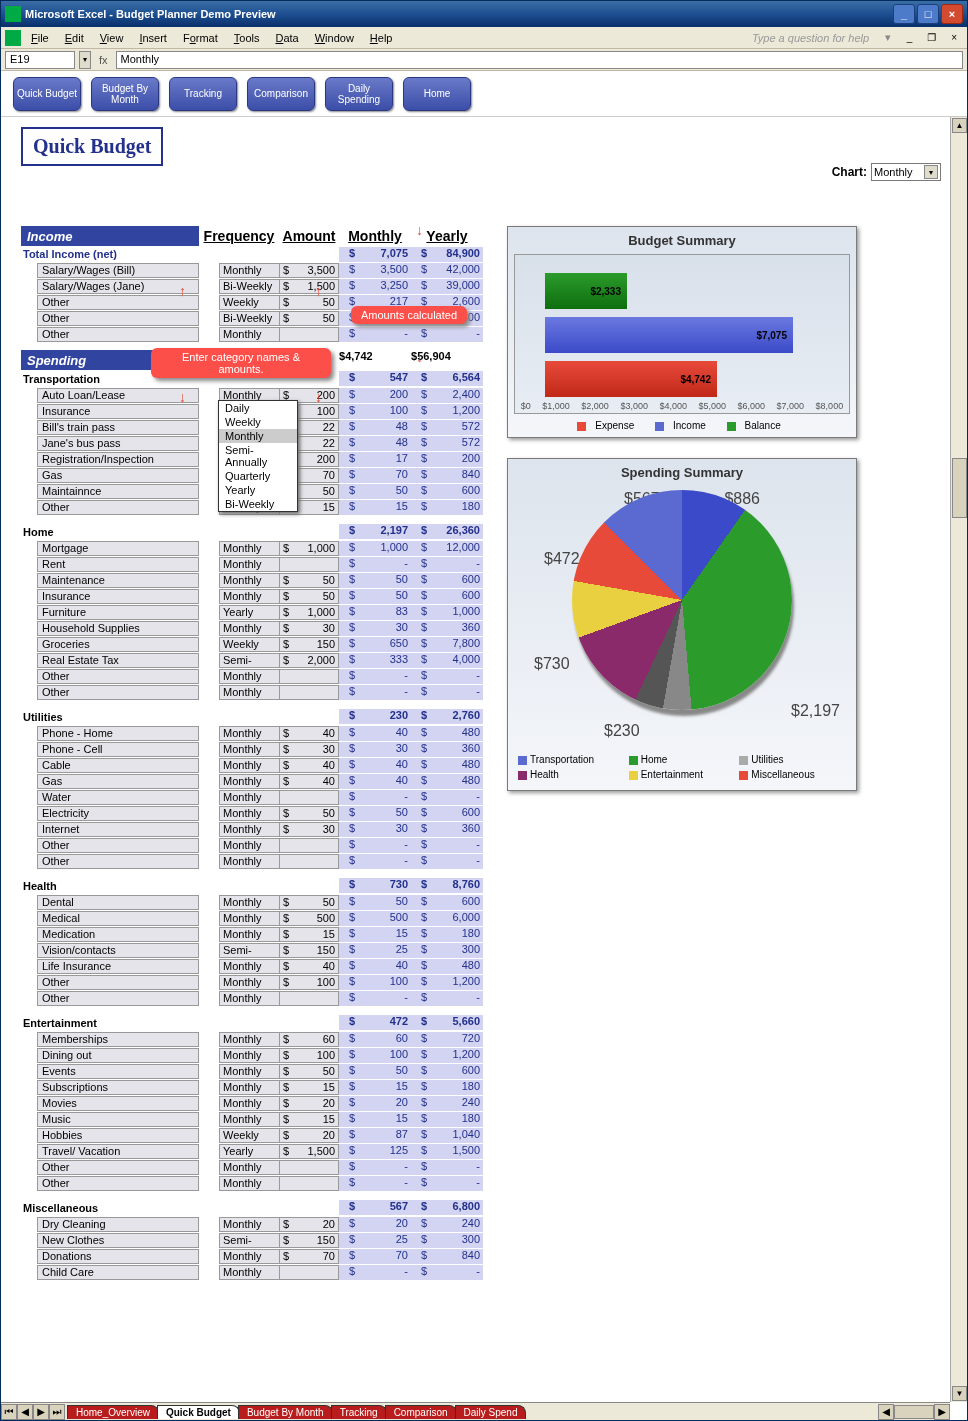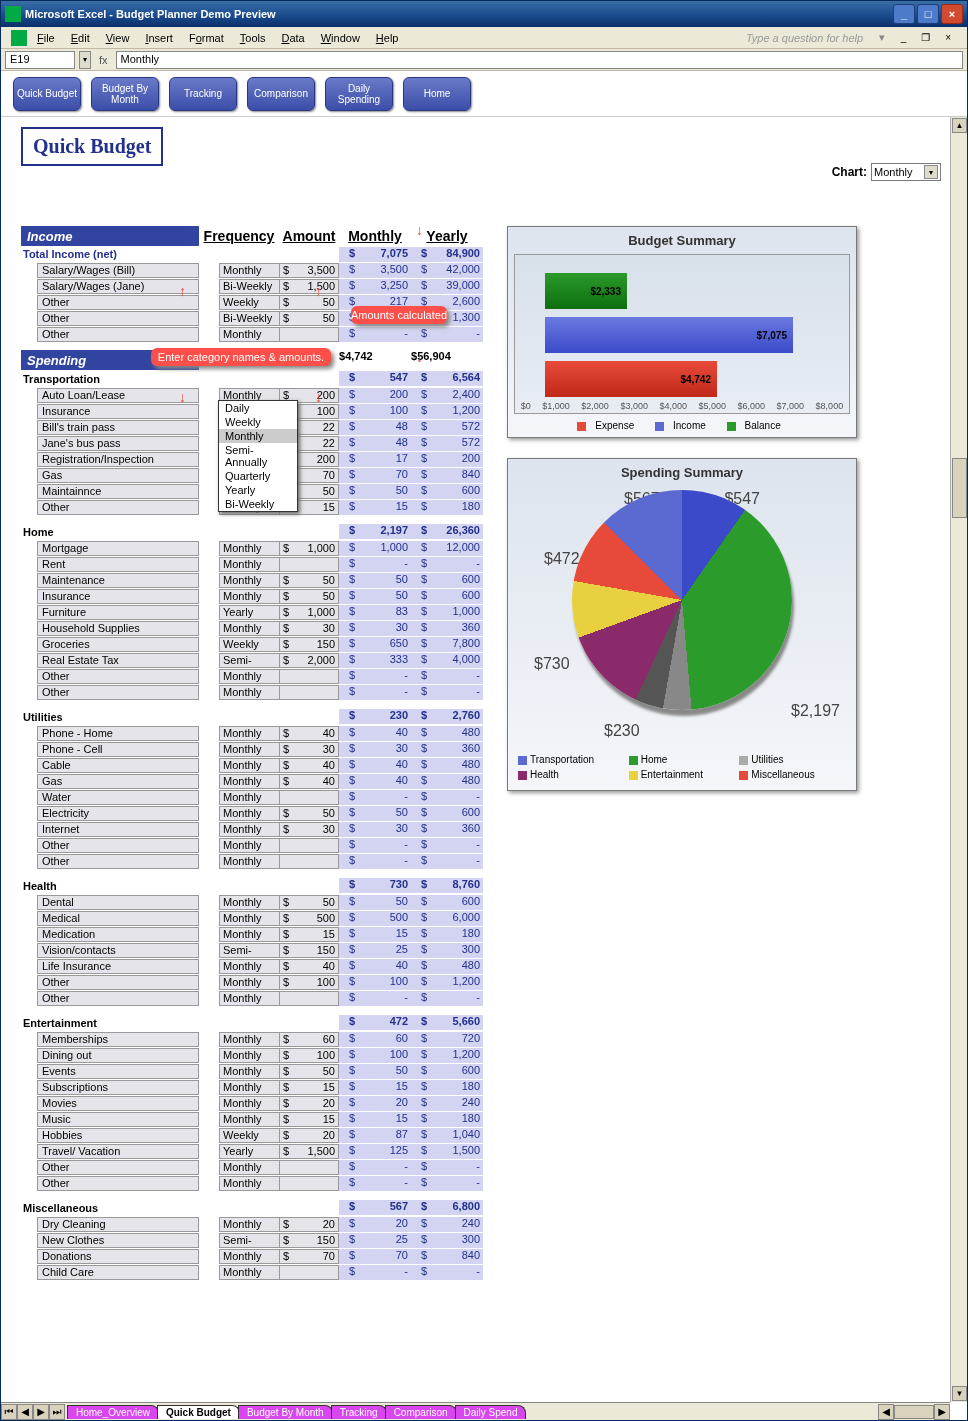--- a/index.html
+++ b/index.html
@@ -3,21 +3,21 @@
 <meta charset="utf-8">
 <style>
 * { box-sizing: border-box; margin: 0; padding: 0; }
 body { font-family: Tahoma, Arial, sans-serif; font-size: 11px; background: #ece9d8; overflow: hidden; }
 .window { width: 968px; height: 1421px; background: #ece9d8; border: 1px solid #002b5c; display: flex; flex-direction: column; }
 .titlebar { height: 26px; background: linear-gradient(#3a6ea5, #1d4f91, #0a2f6b); display: flex; align-items: center; color: #fff; font-size: 11px; padding: 0 4px; }
 .titlebar .ico { width: 16px; height: 16px; background: #0a4; margin-right: 4px; display:inline-block; }
 .titlebar .title { flex: 1; font-weight: bold; }
 .winbtn { width: 22px; height: 20px; margin-left: 2px; background: #4d7bc9; border: 1px solid #1a3f7a; border-radius: 3px; display:flex;align-items:center;justify-content:center;color:#fff;font-weight:bold;cursor:pointer; }
 .winbtn.close { background: #d24a2f; border-color: #a02810; }
-.menubar { height: 22px; background: #ece9d8; display: flex; align-items: center; padding: 0 10px; font-size: 11px; gap: 4px; border-bottom: 1px solid #c0b8a4; }
+.menubar { height: 22px; background: #ece9d8; display: flex; align-items: center; padding: 0 4px; font-size: 11px; gap: 4px; border-bottom: 1px solid #c0b8a4; }
 .menubar .ico { width: 16px; height: 16px; background: #0a4; }
 .menubar span { padding: 2px 6px; cursor: pointer; }
 .menubar span u { text-decoration: underline; }
 .q { flex: 1; text-align: right; color: #999; font-style: italic; padding-right: 8px; }
 .closexs { font-size: 10px; display:flex; gap:3px; }
 .cellbar { height: 22px; background: #ece9d8; display: flex; align-items: center; padding: 0 4px; gap: 4px; border-bottom: 1px solid #c0b8a4; }
 .cellbar .cellref { width: 70px; background: #fff; border: 1px solid #888; padding: 1px 4px; height: 18px; font-size: 11px; }
 .cellbar .dd { width: 12px; height: 18px; border: 1px solid #888; background: #e0dccc; display:flex;align-items:center;justify-content:center;font-size:8px; }
 .cellbar .fx { color: #555; padding: 0 4px; }
 .cellbar .fval { background: #fff; border: 1px solid #888; flex: 1; height: 18px; padding: 1px 4px; }
@@ -61,28 +61,28 @@
 .legend span { margin: 0 6px; }
 .sq { display:inline-block; width:9px; height:9px; margin-right:3px; vertical-align:middle;}
 .piechart { height: 260px; position:relative; }
 .pie { width: 220px; height: 220px; border-radius:50%; margin: 10px auto; position:relative; background: conic-gradient(#3b4ac8 0 35deg, #2b9b2b 35deg 175deg, #888 175deg 190deg, #555 190deg 205deg, #8b2a6b 205deg 250deg, #e8d040 250deg 280deg, #e84a3a 280deg 315deg, #5a6ad0 315deg 360deg); box-shadow: 2px 6px 3px #888;}
 .pielbl { position:absolute; font-size:16px; color:#444; }
 .pielegend { display:grid; grid-template-columns: 1fr 1fr 1fr; gap:4px; font-size:10px; padding:4px; }
 .dropdown { position:absolute; background:#fff; border:1px solid #333; font-size:11px; z-index:30; box-shadow:2px 2px 4px #666;}
 .dropdown div { padding:1px 6px; }
 .dropdown .sel { background:#ccc; }
 .arrow-red { color:#e84a3a; font-size:14px; }
-.onote { position:absolute; background:#fd4f4a; color:#fff; border-radius:6px; padding:3px 0; font-size:11px; box-shadow:3px 3px 4px #888; z-index:25; }
+.onote { position:absolute; background:#fd4f4a; color:#fff; border-radius:6px; padding:3px 10px; font-size:11px; box-shadow:3px 3px 4px #888; z-index:25; }
 .scrollv { position:absolute; right:0; top:0; bottom:18px; width:17px; background:#ece9d8; border-left:1px solid #aaa; }
 .scrollv .sbtn { width:15px;height:15px;border:1px solid #888;background:#d9d2bd;margin:1px;display:flex;align-items:center;justify-content:center;font-size:8px;cursor:pointer;}
 .scrollv .thumb { width:15px;height:60px;border:1px solid #888;background:#d9d2bd;margin:1px;position:absolute; top:340px; cursor:pointer;}
 .tabstrip { height:18px; background:#ece9d8; border-top:1px solid #888; display:flex; align-items:center; font-size:10px; position:absolute; bottom:0; left:0; right:17px;}
 .tabstrip .nav { display:flex; }
 .tabstrip .nav div { width:16px; height:16px; border:1px solid #888; background:#d9d2bd; display:flex;align-items:center;justify-content:center; cursor:pointer;}
-.tab { padding:1px 8px; background:#d946ef; color:#fff; border:1px solid #333; border-bottom:none; border-radius:0 8px 0 0; margin-left:-2px; cursor:pointer; }
+.tab { padding:1px 8px; background:#b91c1c; color:#fff; border:1px solid #333; border-bottom:none; border-radius:0 8px 0 0; margin-left:-2px; cursor:pointer; }
 .tab.active { background:#fff; color:#000; font-weight:bold; }
 </style>
 </head>
 <body>
 
 <div class="window">
   <div class="titlebar">
     <span class="ico"></span>
     <span class="title">Microsoft Excel - Budget Planner Demo Preview</span>
     <div class="winbtn">_</div>
@@ -624,21 +624,21 @@
               <span><i class="sq" style="background:#e84a3a"></i><span>Expense</span></span>
               <span><i class="sq" style="background:#5a6ad0"></i><span>Income</span></span>
               <span><i class="sq" style="background:#2b9b2b"></i><span>Balance</span></span>
             </div>
           </div>
 
           <div class="chartbox">
             <div class="title">Spending Summary</div>
             <div class="piechart">
               <div class="pielbl" style="top:0;left:110px">$567</div>
-              <div class="pielbl" style="top:0;right:90px">$547</div>
+              <div class="pielbl" style="top:0;right:90px">$886</div>
               <div class="pielbl" style="top:60px;left:30px">$472</div>
               <div class="pielbl" style="top:165px;left:20px">$730</div>
               <div class="pielbl" style="bottom:10px;left:90px">$230</div>
               <div class="pielbl" style="bottom:30px;right:10px">$2,197</div>
               <div class="pie"></div>
             </div>
             <div class="pielegend" id="pielegend">
                 <div><i class="sq" style="background:#5a6ad0"></i>Transportation</div>
                 <div><i class="sq" style="background:#2b9b2b"></i>Home</div>
                 <div><i class="sq" style="background:#aaa"></i>Utilities</div>

